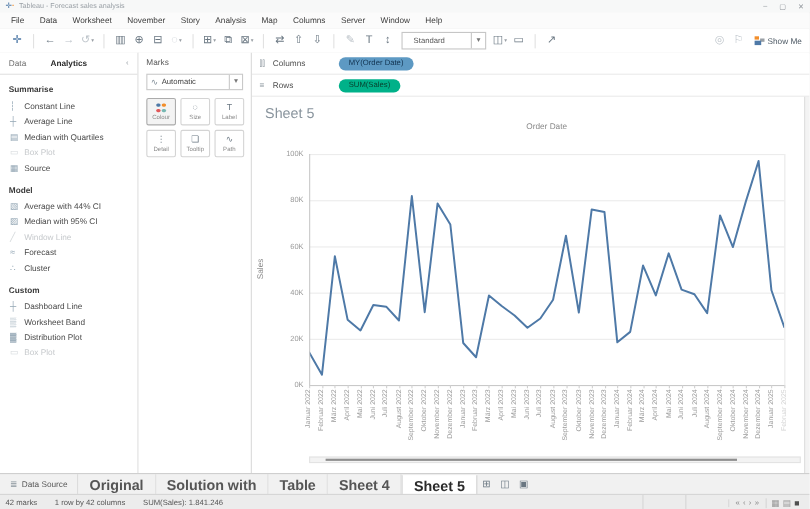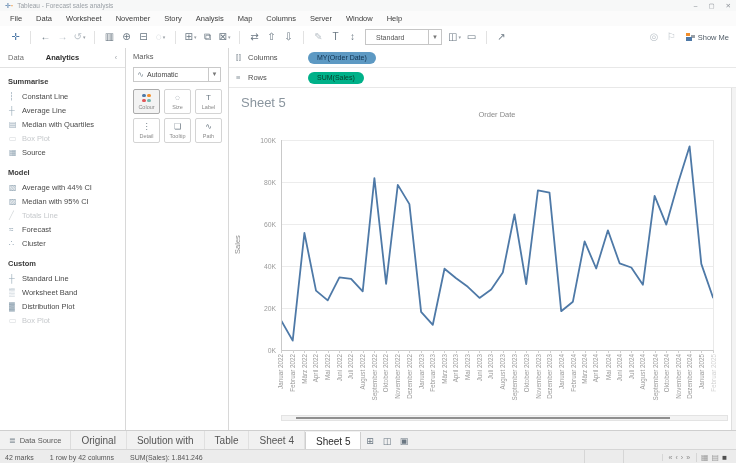--- a/index.html
+++ b/index.html
@@ -117,22 +117,22 @@
   #h-scroll .thumb{position:absolute;left:14px;top:1px;width:374px;height:2px;background:#8f8f8f;}
   #v-scroll{position:absolute;left:731px;top:40px;width:5px;height:342px;background:#f3f3f3;
     border-left:1px solid #dedede;box-sizing:border-box;}
 
   
   #tabbar{position:absolute;top:430px;left:0;right:0;height:19px;background:#f1f1f1;
     border-top:1px solid #cfcfcf;display:flex;align-items:stretch;}
   #datasource-tab{display:flex;align-items:center;gap:4px;padding:0 9px;color:#5a5a5a;
     font-size:7.5px;border-right:1px solid #dcdcdc;}
   #datasource-tab .ic{color:#8a949c;font-size:8px;}
-  .sheet-tab{display:flex;align-items:center;padding:0 10px;font-size:10px;color:#555;
-    border-right:1px solid #e0e0e0;}
+  .sheet-tab{display:flex;align-items:center;padding:0 10px;font-size:13px;color:#555;
+    border-right:1px solid #e0e0e0;font-weight:bold;}
   .sheet-tab.active{background:#fff;color:#2b2b2b;border-right:1px solid #cfcfcf;
     border-left:1px solid #cfcfcf;margin-top:1px;}
   .tab-newbtn{width:17px;display:flex;align-items:center;justify-content:center;color:#6a7782;
     font-size:9px;}
 
   
   #statusbar{position:absolute;top:449px;left:0;right:0;height:14px;background:#ececec;
     border-top:1px solid #d6d6d6;display:flex;align-items:center;padding:0 5px;font-size:7px;color:#555;}
   #statusbar .stat{margin-right:16px;}
   #statusbar .right{margin-left:auto;display:flex;align-items:center;height:100%;}
@@ -246,34 +246,34 @@
         <div class="an-item">
           <span class="ic">▧</span>
           <span>Average with 44% CI</span>
         </div>
         <div class="an-item">
           <span class="ic">▨</span>
           <span>Median with 95% CI</span>
         </div>
         <div class="an-item disabled">
           <span class="ic">╱</span>
-          <span>Totals Line</span>
+          <span>Window Line</span>
         </div>
         <div class="an-item">
           <span class="ic">≈</span>
           <span>Forecast</span>
         </div>
         <div class="an-item">
           <span class="ic">∴</span>
           <span>Cluster</span>
         </div>
         <div class="section-header">Custom</div>
         <div class="an-item">
           <span class="ic">┼</span>
-          <span>Standard Line</span>
+          <span>Dashboard Line</span>
         </div>
         <div class="an-item">
           <span class="ic">▒</span>
           <span>Worksheet Band</span>
         </div>
         <div class="an-item">
           <span class="ic">▓</span>
           <span>Distribution Plot</span>
         </div>
         <div class="an-item disabled">

